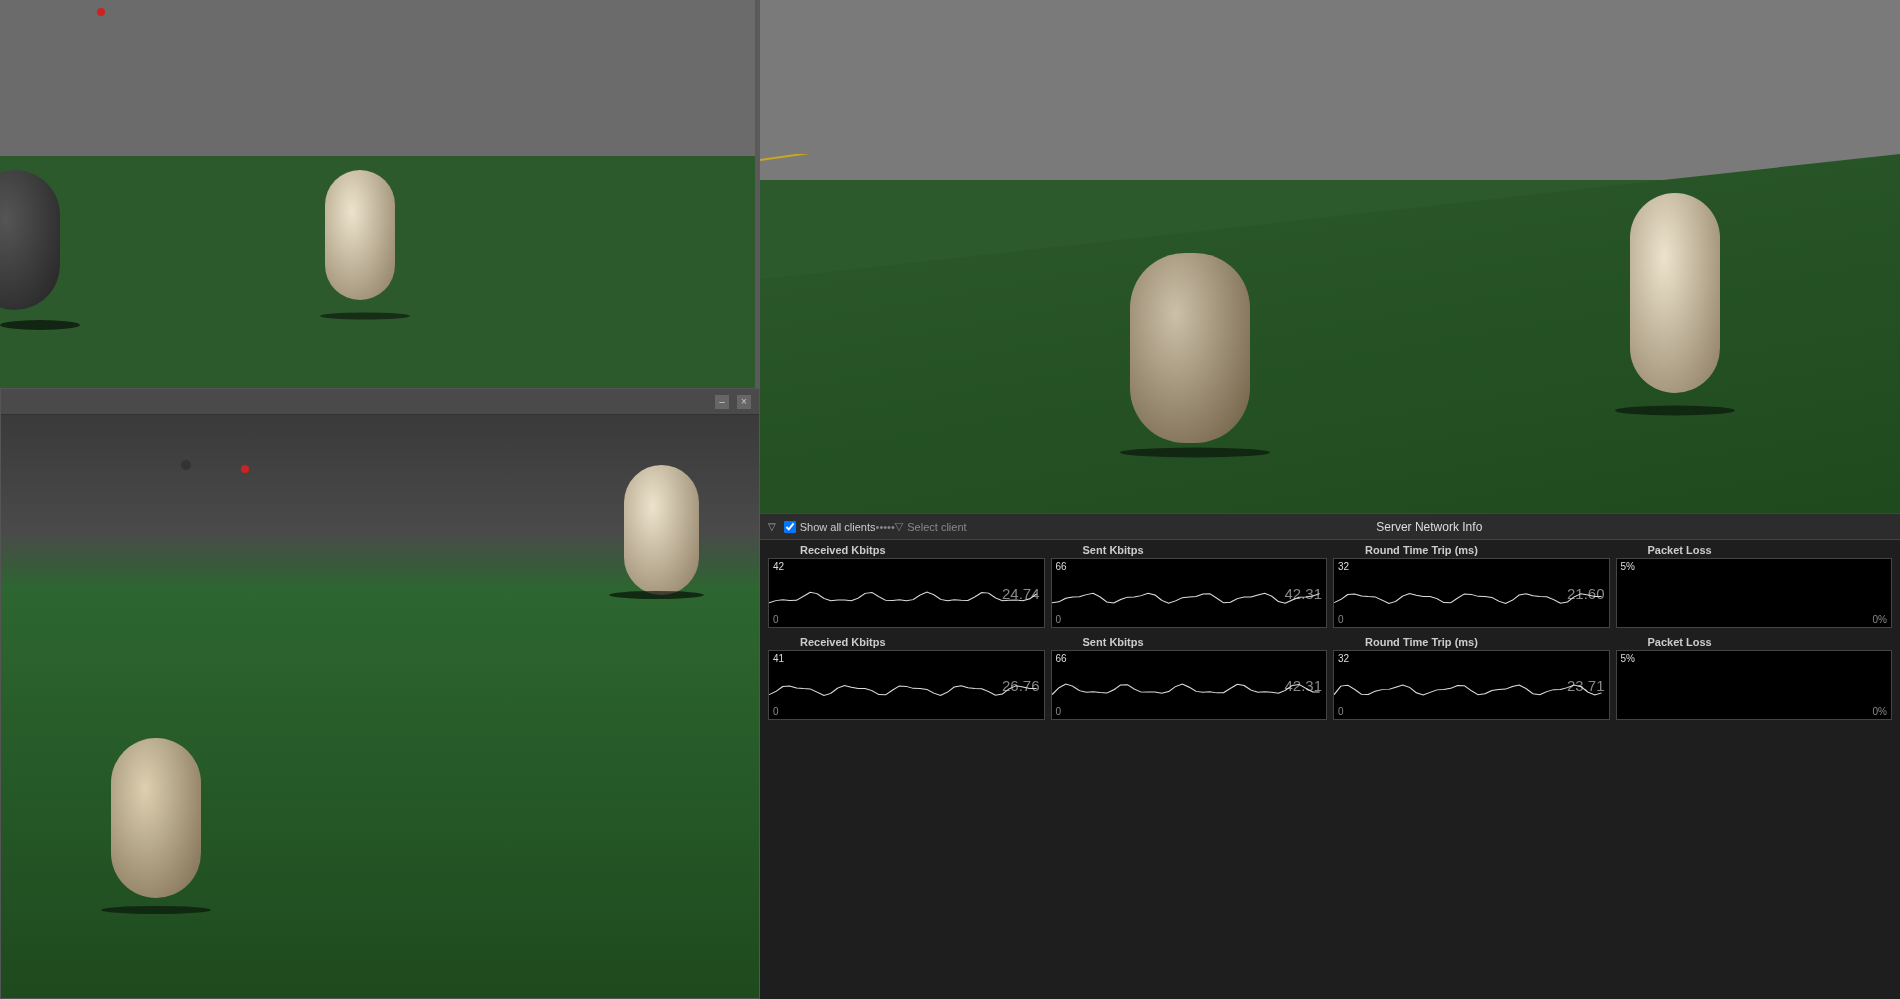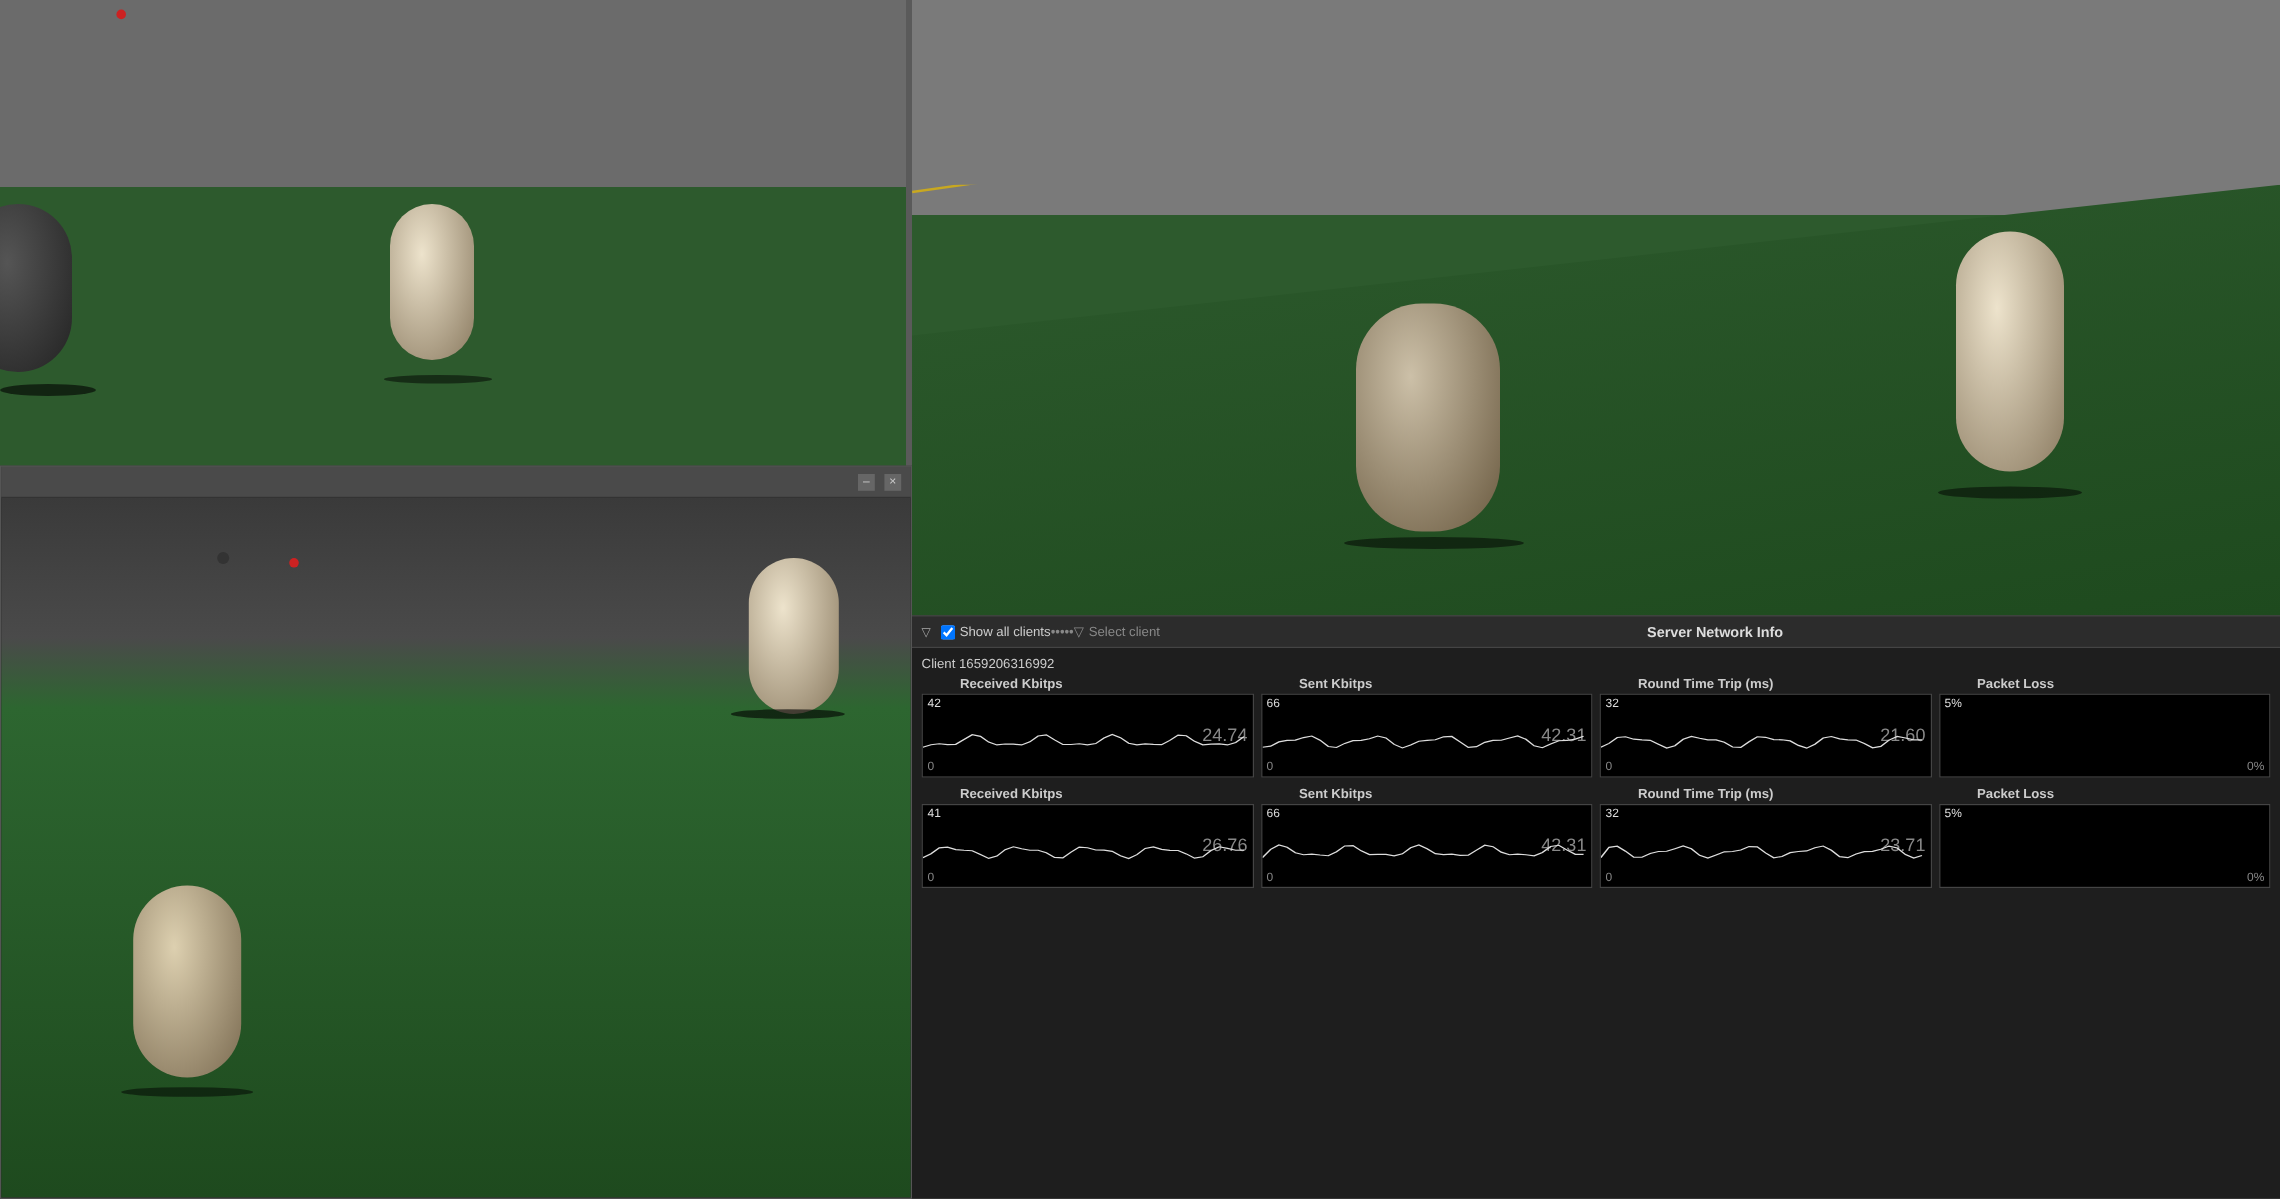--- a/index.html
+++ b/index.html
@@ -122,21 +122,20 @@
       margin-right: 8px;
       color: #aaa;
       font-size: 10px;
     }
 
     .panel-title {
       font-size: 12px;
       color: #ddd;
       flex: 1;
       text-align: center;
-      font-weight: bold;
     }
 
     .checkbox-label {
       display: flex;
       align-items: flex-end;
       gap: 4px;
       font-size: 11px;
       color: #ccc;
     }
 
@@ -361,21 +360,20 @@
       <span class="dots-separator">•••••</span>
       <div class="select-client">
         <span>▽</span>
         <span>Select client</span>
       </div>
       <span class="panel-title">Server Network Info</span>
     </div>
 
     <div class="panel-body" id="metrics-container">
     <div class="client-section">
-          <div class="client-title">Client 1659206316992</div>
           <div class="metrics-row">
             <div class="metric-box">
               <div class="metric-label">Received Kbitps</div>
               <div class="metric-chart">
                 <div class="chart-value-top">42</div>
                 <div class="chart-value-right">24.74</div>
                 <div class="chart-value-bottom">0</div>
                 <svg class="chart-svg" viewBox="0 0 200 70" preserveAspectRatio="none">
                   <path d="M 0 45 L 5 42.868029443428746 L 10 42.009994953215326 L 15 42.69070118869013 L 20 42.4848206055402 L 25 38.40702536070068 L 30 34.26761900557026 L 35 35.61318817030165 L 40 40.57004592466928 L 45 42.990017621742254 L 50 42.23262408138131 L 55 42.28562272595193 L 60 42.96910735745519 L 65 40.31355316513879 L 70 35.385758439664784 L 75 34.38215872976792 L 80 38.70206634267225 L 85 42.59702676265238 L 90 42.630860088738814 L 95 42.025273853089736 L 100 42.909654260403634 L 105 41.82483840423889 L 110 37.12630513607739 L 115 34.004961659665646 L 120 36.74012363365849 L 125 41.56291909402482 L 130 42.95544534359828 L 135 42.05706146415871 L 140 42.54665192416752 L 145 42.72713611065829 L 150 39.10194592779342 L 155 34.56982177546454 L 160 35.097397873035106 L 165 39.94823728859971 L 170 42.92054180971624 L 175 42.3635063630679 L 180 42.16688404789171 L 185 42.99999837954263 L 190 40.9047110931912 L 195 35.944861775131635" stroke="#ddd" stroke-width="1" fill="none"></path>
                 </svg>

